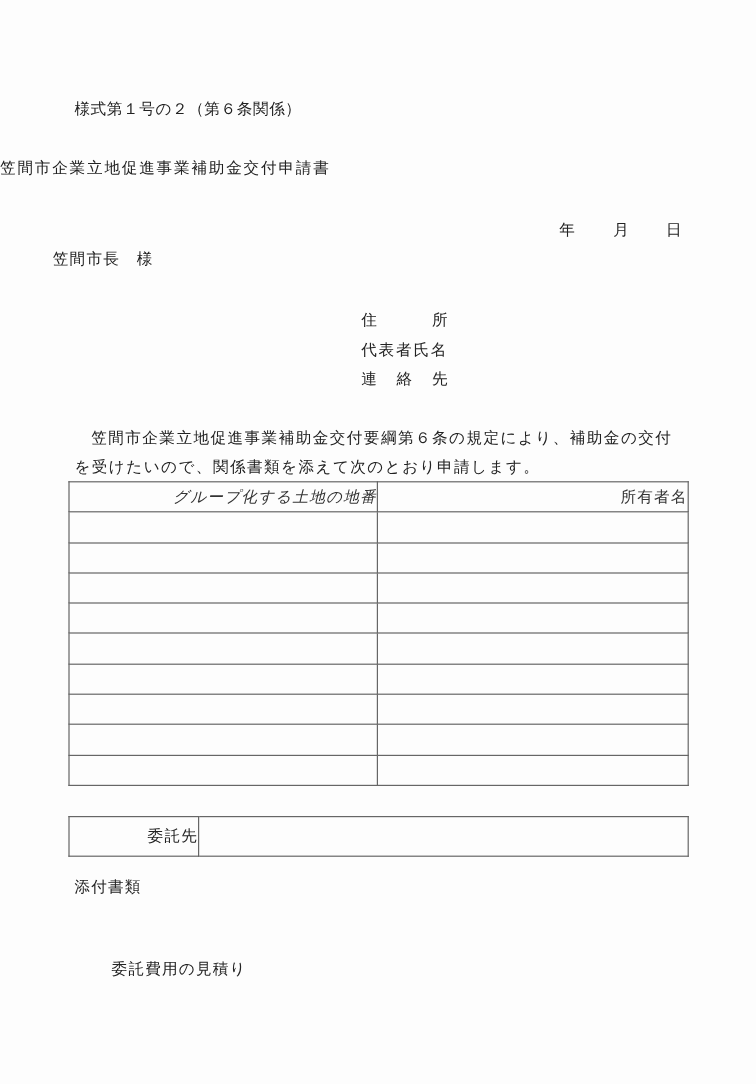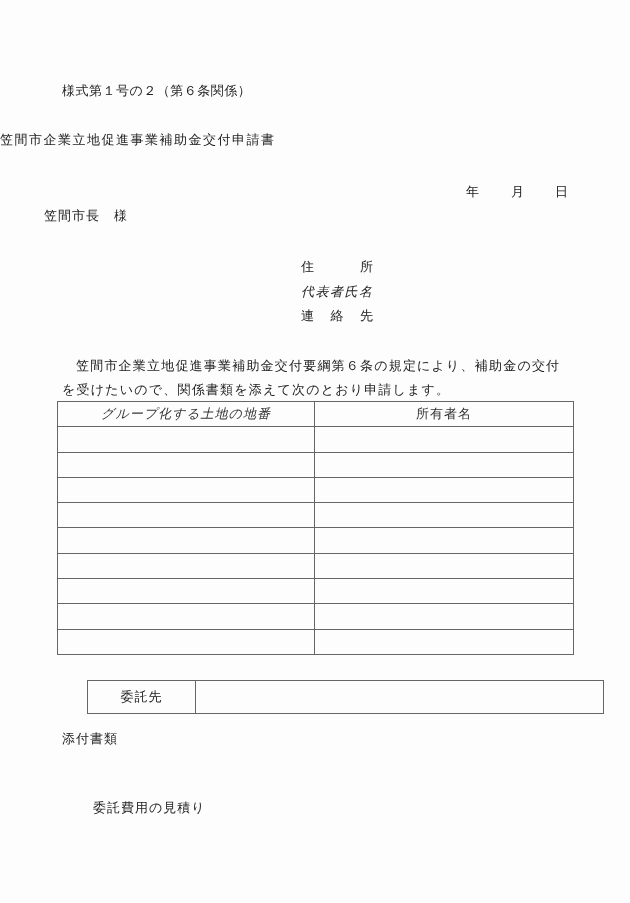--- a/index.html
+++ b/index.html
@@ -21,47 +21,47 @@
     .doc-title { left: 0; width: 630px; top: 131px; font-size: 13px; letter-spacing: 1.5px; }
     .date-line { top: 183px; font-size: 13px; }
     .date-year { left: 466px; }
     .date-month { left: 511px; }
     .date-day { left: 555px; }
     .addressee { left: 44px; top: 207px; font-size: 13px; letter-spacing: 1px; }
     .addressee .honorific { margin-left: 14px; }
     .applicant-label { left: 301px; font-size: 13px; width: 72px; }
     .applicant-label.spread { display: flex; justify-content: space-between; }
     .lbl-address { top: 258px; }
-    .lbl-rep { top: 283px; letter-spacing: 1.5px; font-style: italic; }
+    .lbl-rep { top: 283px; letter-spacing: 1.5px; }
     .lbl-contact { top: 307px; }
     .body-text { left: 62px; width: 515px; top: 354px; font-size: 13px; line-height: 24px; letter-spacing: 1.2px; white-space: normal; }
     .body-text p { margin: 0; }
     .body-text .indent { text-indent: 14px; }
 
     table.grid {
       position: absolute;
       border-collapse: collapse;
       table-layout: fixed;
     }
     table.grid td, table.grid th {
       border: 1px solid #666;
       padding: 0;
       font-weight: normal;
       font-size: 13px;
-      text-align: center;
+      text-align: right;
       vertical-align: middle;
       letter-spacing: 1px;
     }
     .land-table { left: 57px; top: 401px; width: 516px; }
     .land-table col.c1 { width: 257px; }
     .land-table col.c2 { width: 259px; }
     .land-table tr { height: 25.3px; }
     .land-table th { color: #333; }
     .land-table th.c1 { font-style: italic; }
-    .consign-table { left: 57px; top: 680px; width: 516px; margin-left: 30px; }
+    .consign-table { left: 57px; top: 680px; width: 516px; }
     .consign-table col.c1 { width: 108px; }
     .consign-table col.c2 { width: 408px; }
     .consign-table tr { height: 32.5px; }
     .attach-heading { left: 62px; top: 730px; font-size: 13px; letter-spacing: 1px; }
     .attach-item { left: 93px; top: 799px; font-size: 13px; letter-spacing: 1px; }
   </style>
 </head>
 <body>
 
 <div class="abs form-number">様式第１号の２（第６条関係）</div>

